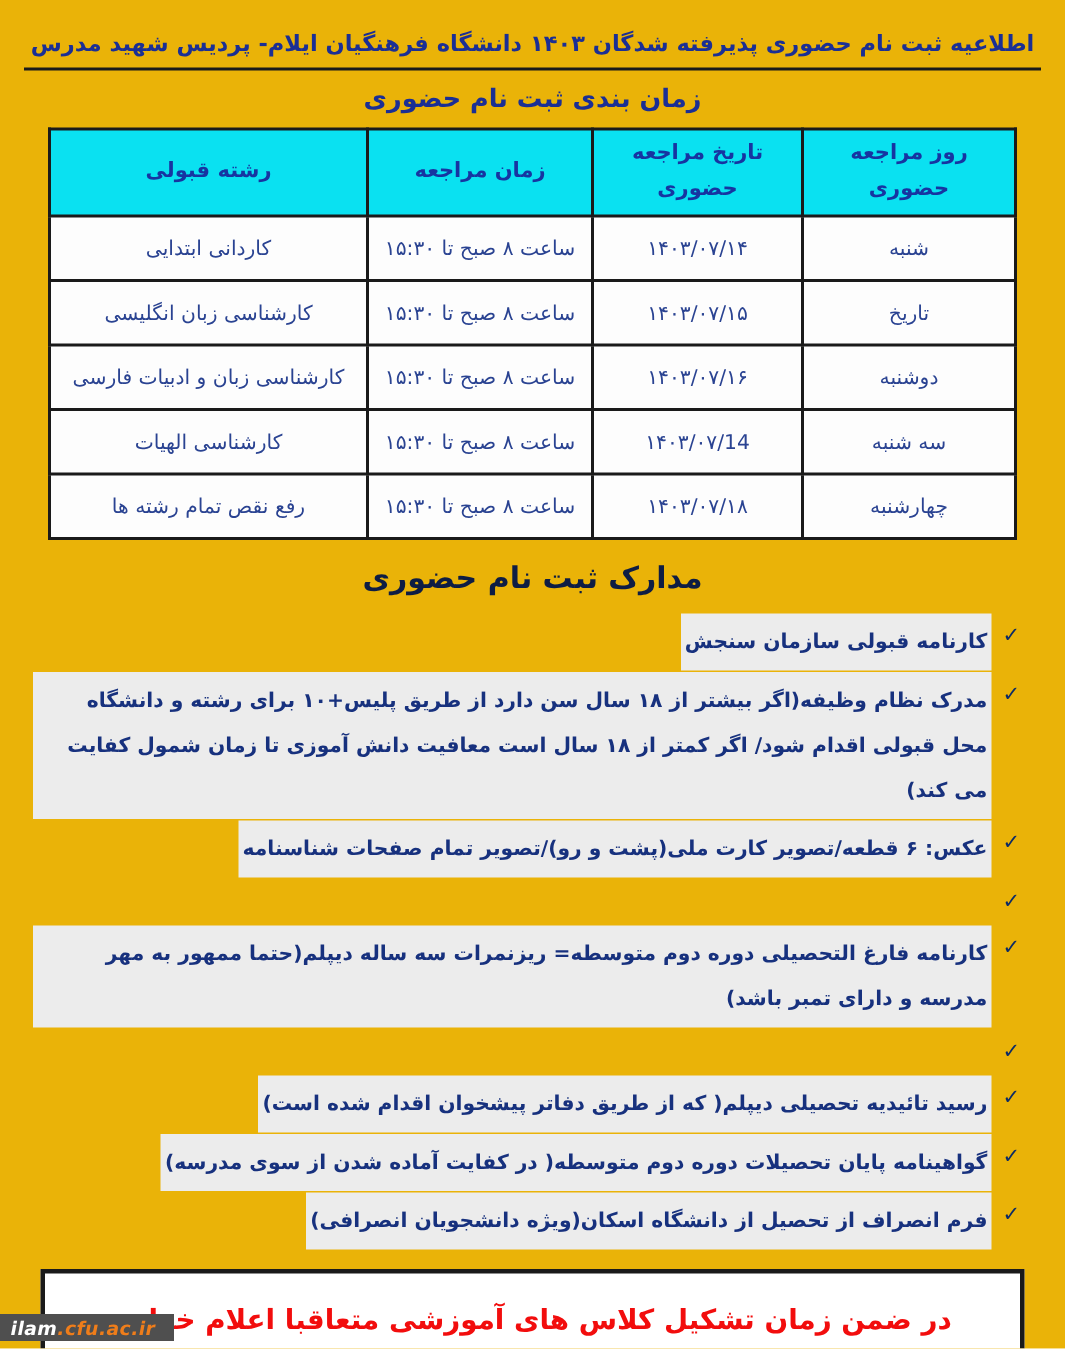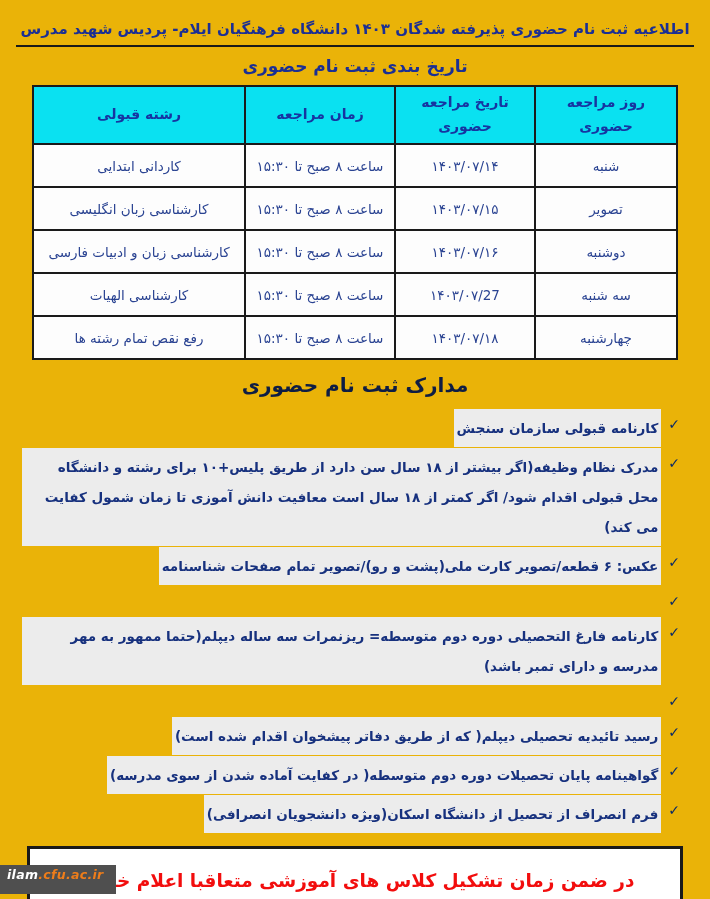--- a/index.html
+++ b/index.html
@@ -112,37 +112,37 @@
     font-weight: bold;
     line-height: 2.15;
   }
   
   .watermark {
     position: absolute;
     left: 0;
     bottom: 5px;
     direction: ltr;
     background: #4f4f4f;
-    padding: 2px 12px 12px 7px;
+    padding: 2px 12px 1px 7px;
     font-size: 12.5px;
     font-weight: bold;
     font-style: italic;
     letter-spacing: 0.3px;
   }
   .watermark .wm-prefix { color: #ffffff; }
   .watermark .wm-suffix { color: #ef7d1a; }
 </style>
 </head>
 <body>
 
 <div class="page">
 
   <div class="doc-title">اطلاعیه ثبت نام حضوری پذیرفته شدگان ۱۴۰۳ دانشگاه فرهنگیان ایلام- پردیس شهید مدرس</div>
 
-  <div class="section-heading">تاریخ بندی ثبت نام حضوری</div>
+  <div class="section-heading">زمان بندی ثبت نام حضوری</div>
 
   <table class="schedule">
     <colgroup>
       <col class="col-day">
         <col class="col-date">
         <col class="col-time">
         <col class="col-major">
     </colgroup>
     <thead>
       <tr>
@@ -153,34 +153,34 @@
       </tr>
     </thead>
     <tbody>
       <tr>
         <td>شنبه</td>
         <td>۱۴۰۳/۰۷/۱۴</td>
         <td>ساعت ۸ صبح تا ۱۵:۳۰</td>
         <td>کاردانی ابتدایی</td>
       </tr>
       <tr>
-        <td>تصویر</td>
+        <td>تاریخ</td>
         <td>۱۴۰۳/۰۷/۱۵</td>
         <td>ساعت ۸ صبح تا ۱۵:۳۰</td>
         <td>کارشناسی زبان انگلیسی</td>
       </tr>
       <tr>
         <td>دوشنبه</td>
         <td>۱۴۰۳/۰۷/۱۶</td>
         <td>ساعت ۸ صبح تا ۱۵:۳۰</td>
         <td>کارشناسی زبان و ادبیات فارسی</td>
       </tr>
       <tr>
         <td>سه شنبه</td>
-        <td>۱۴۰۳/۰۷/27</td>
+        <td>۱۴۰۳/۰۷/14</td>
         <td>ساعت ۸ صبح تا ۱۵:۳۰</td>
         <td>کارشناسی الهیات</td>
       </tr>
       <tr>
         <td>چهارشنبه</td>
         <td>۱۴۰۳/۰۷/۱۸</td>
         <td>ساعت ۸ صبح تا ۱۵:۳۰</td>
         <td>رفع نقص تمام رشته ها</td>
       </tr>
     </tbody>

